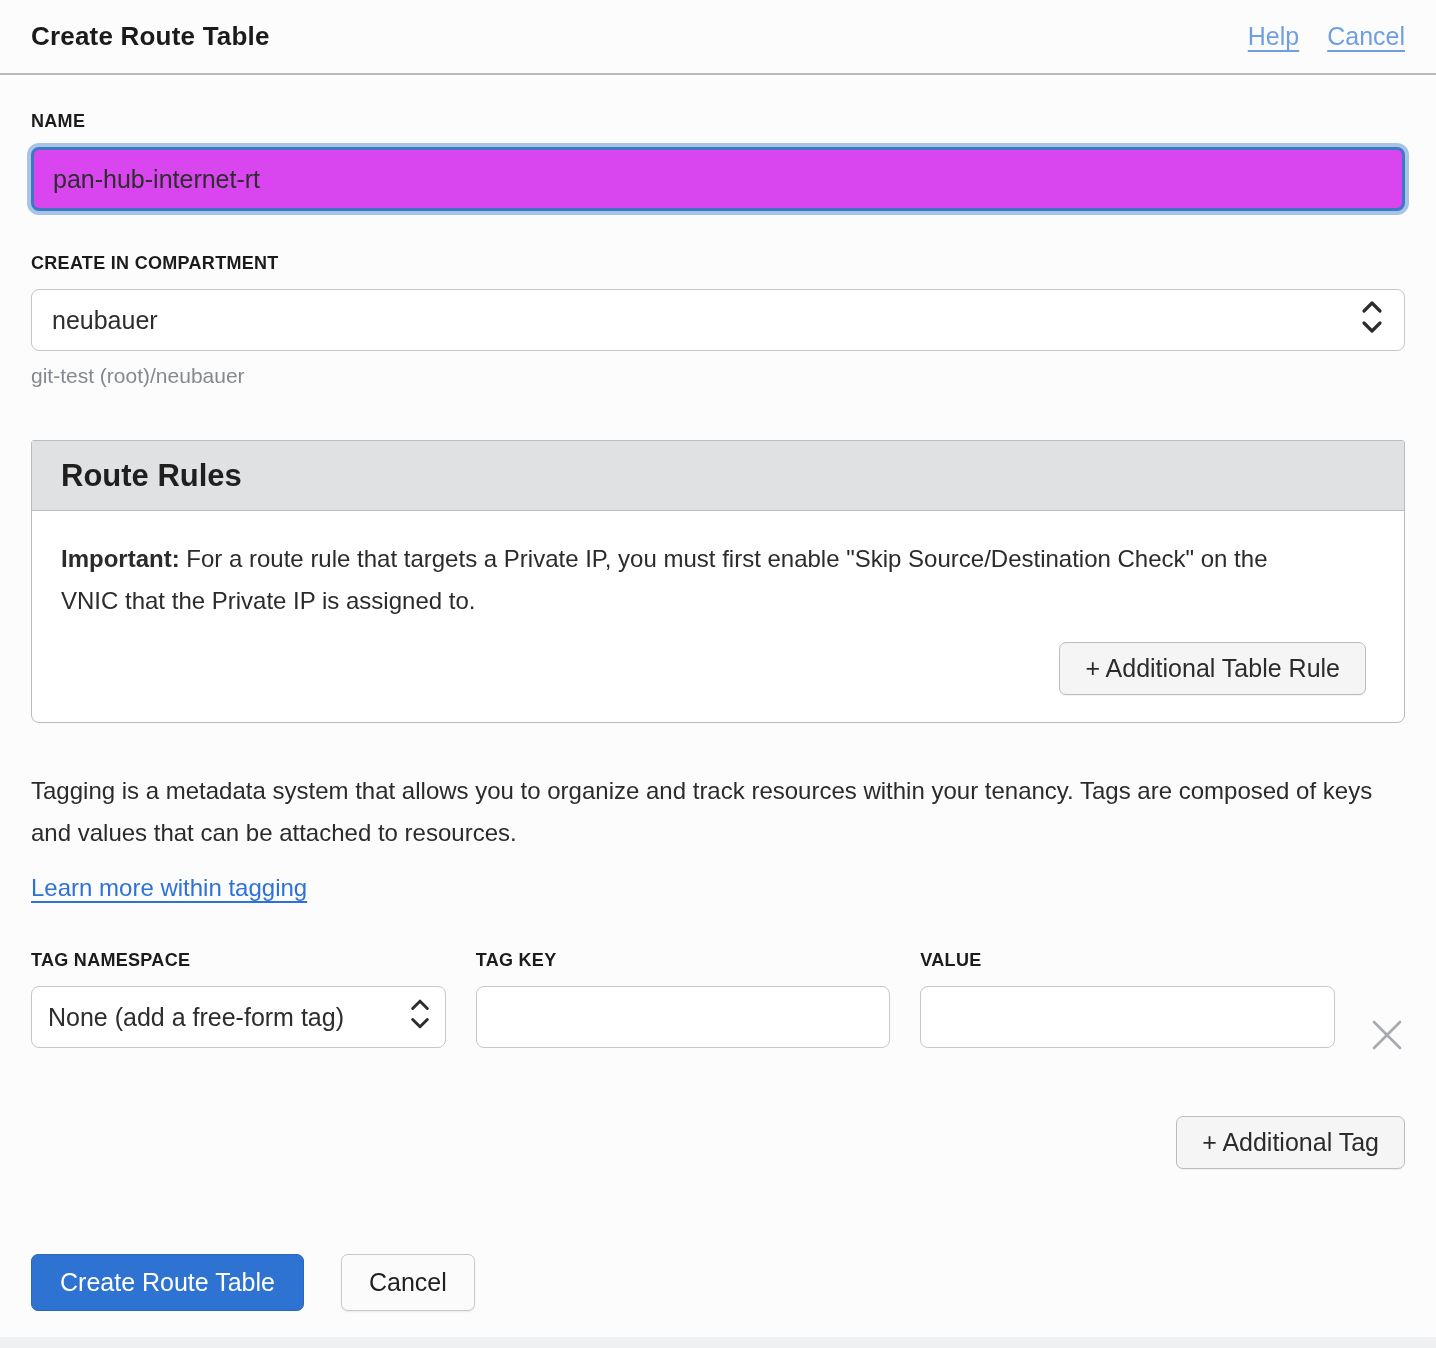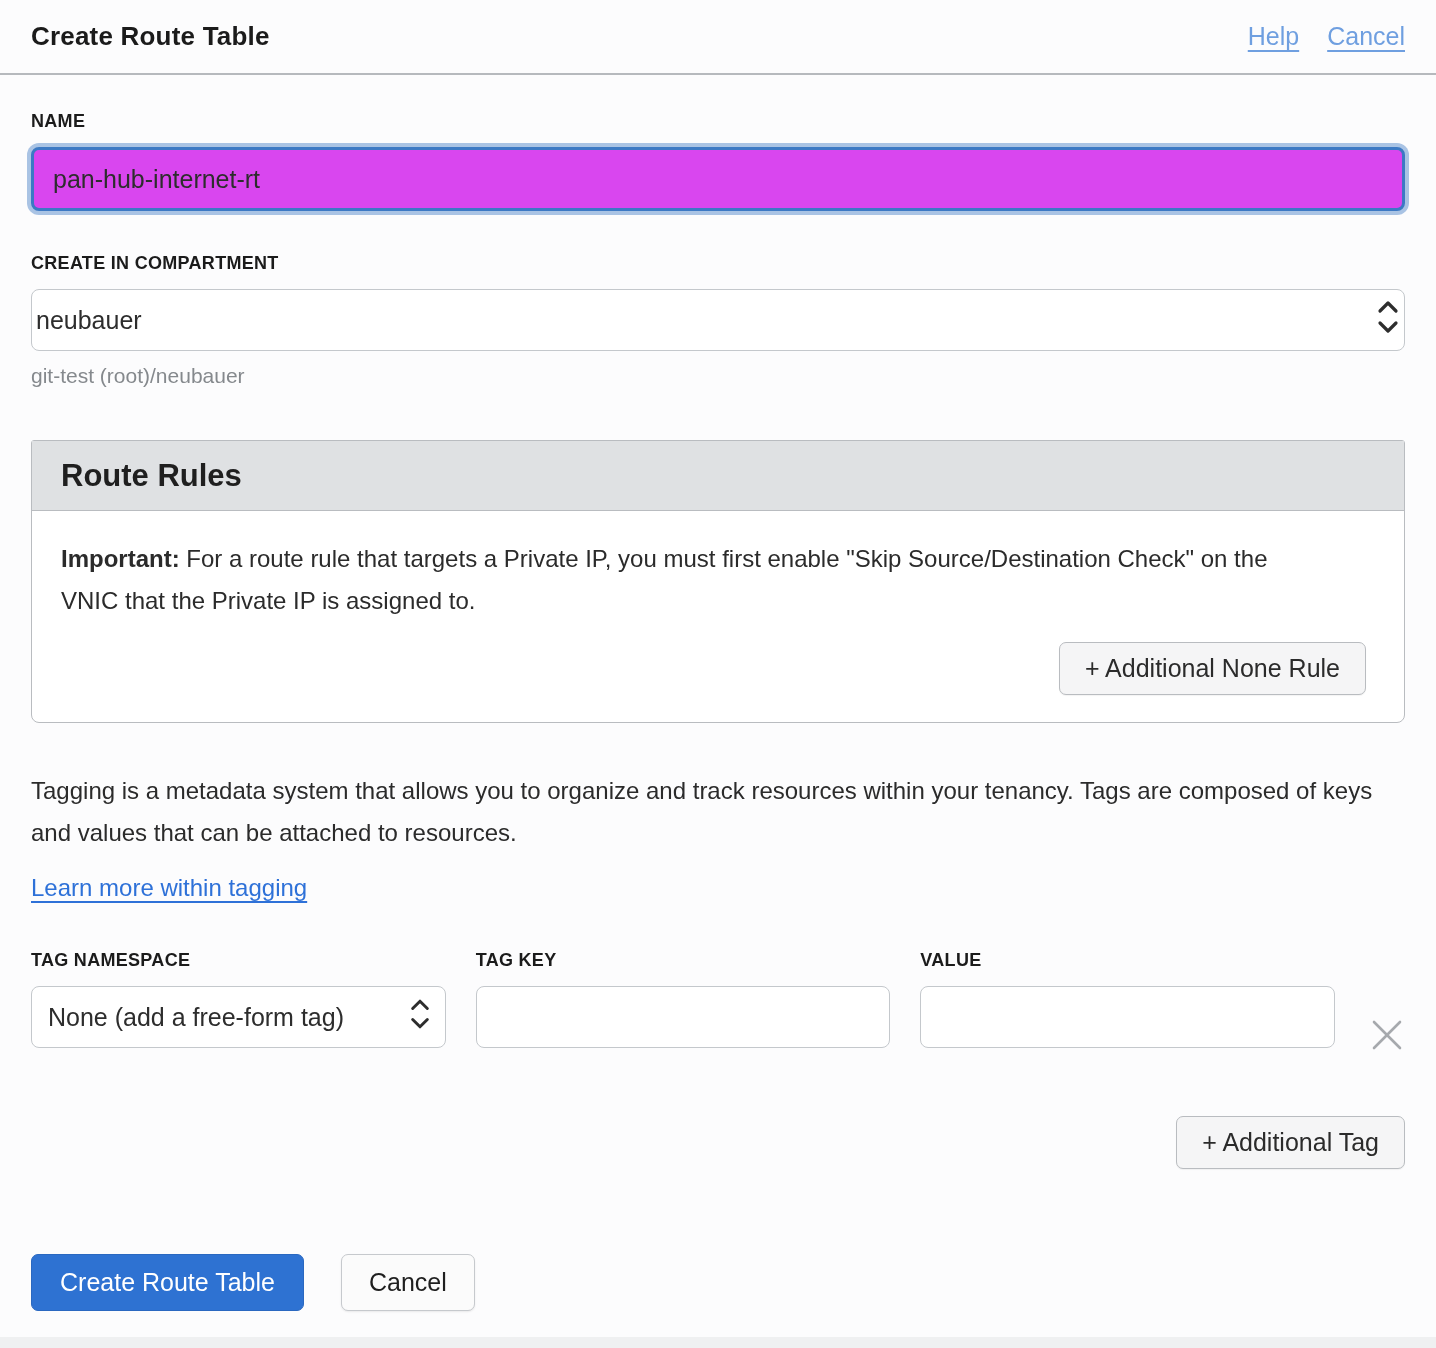--- a/index.html
+++ b/index.html
@@ -72,21 +72,21 @@
     align-items: center;
     justify-content: space-between;
     width: 100%;
     height: 62px;
     margin-top: 15px;
     border: 1px solid #c4c8cc;
     border-radius: 8px;
     background: #ffffff;
     font-size: 25px;
     color: #2d2d2d;
-    padding: 0 4px;
+    padding: 0 20px;
     cursor: pointer;
   }
   .stepper-icon { flex: 0 0 auto; }
   .helper-text {
     margin-top: 13px;
     font-size: 21px;
     color: #85898d;
   }
   
   .route-box {
@@ -251,21 +251,21 @@
     </div>
 
     
     <div class="route-box">
       <div class="route-box-hdr">
         <div class="route-box-title">Route Rules</div>
       </div>
       <div class="route-box-body">
         <p class="important-para"><b>Important:</b><span> For a route rule that targets a Private IP, you must first enable "Skip Source/Destination Check" on the VNIC that the Private IP is assigned to.</span></p>
         <div class="route-btn-row">
-          <button class="sec-btn">+ Additional None Rule</button>
+          <button class="sec-btn">+ Additional Table Rule</button>
         </div>
       </div>
     </div>
 
     
     <p class="tagging-para">Tagging is a metadata system that allows you to organize and track resources within your tenancy. Tags are composed of keys and values that can be attached to resources.</p>
     <a class="learn-link">Learn more within tagging</a>
 
     <div class="tag-row">
       <div class="tag-col">

